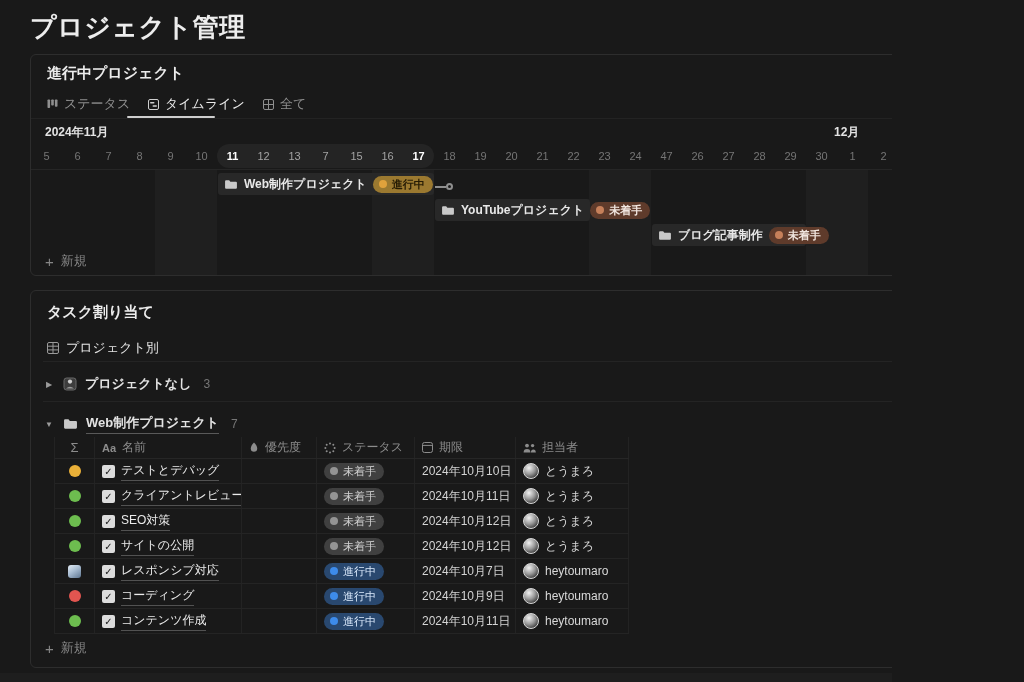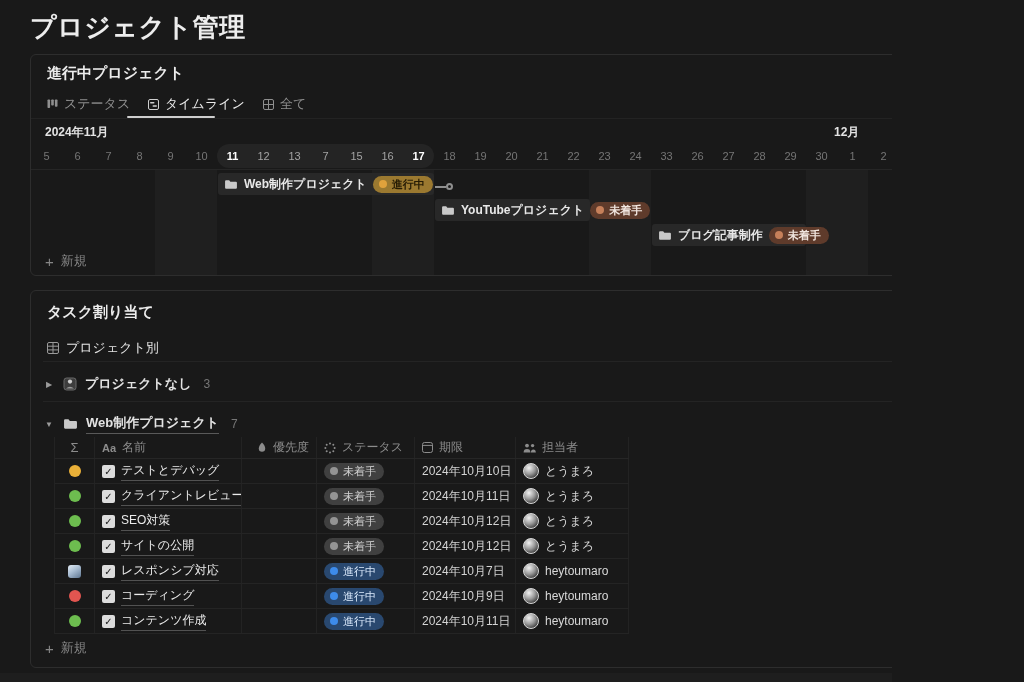--- a/index.html
+++ b/index.html
@@ -71,21 +71,21 @@
   .gcount{font-size:12px;color:#767676;margin-left:4px;}
 
   
   .ttable{position:absolute;left:23px;top:146px;width:575px;}
   .thead,.trow{display:flex;border-left:1px solid #232323;}
   .thead{height:22px;align-items:center;color:#8c8c8c;font-size:12px;border-bottom:1px solid #262626;}
   .trow{height:25px;align-items:center;border-bottom:1px solid #242424;}
   .cell{height:100%;display:flex;align-items:center;gap:6px;padding:0 7px;border-right:1px solid #232323;overflow:hidden;white-space:nowrap;}
   .c-dot{width:40px;justify-content:center;}
   .c-name{width:147px;}
-  .c-pri{width:75px;justify-content:flex-end;}
+  .c-pri{width:75px;}
   .c-status{width:98px;}
   .c-date{width:101px;}
   .c-assignee{width:113px;}
   .sigma{font-size:13px;width:100%;text-align:center;color:#8c8c8c;}
   .aa{font-size:11px;font-weight:700;color:#8c8c8c;}
   .dot{width:12px;height:12px;border-radius:50%;}
   .dot.yellow{background:#eab038;}
   .dot.green{background:#6dbd4f;}
   .dot.red{background:#e25550;}
   .dot.globe{border-radius:3px;width:13px;height:13px;background:linear-gradient(145deg,#e3ecf5 0%,#a9bdd2 45%,#5d7590 100%);}
@@ -160,21 +160,21 @@
       <span class="day wk-mid">15</span>
       <span class="day wk-mid">16</span>
       <span class="day wk-edge">17</span>
       <span class="day">18</span>
       <span class="day">19</span>
       <span class="day">20</span>
       <span class="day">21</span>
       <span class="day">22</span>
       <span class="day">23</span>
       <span class="day">24</span>
-      <span class="day">33</span>
+      <span class="day">47</span>
       <span class="day">26</span>
       <span class="day">27</span>
       <span class="day">28</span>
       <span class="day">29</span>
       <span class="day">30</span>
       <span class="day">1</span>
       <span class="day">2</span>
       <span class="day">3</span>
       <span class="day">4</span>
       <span class="day">5</span>

